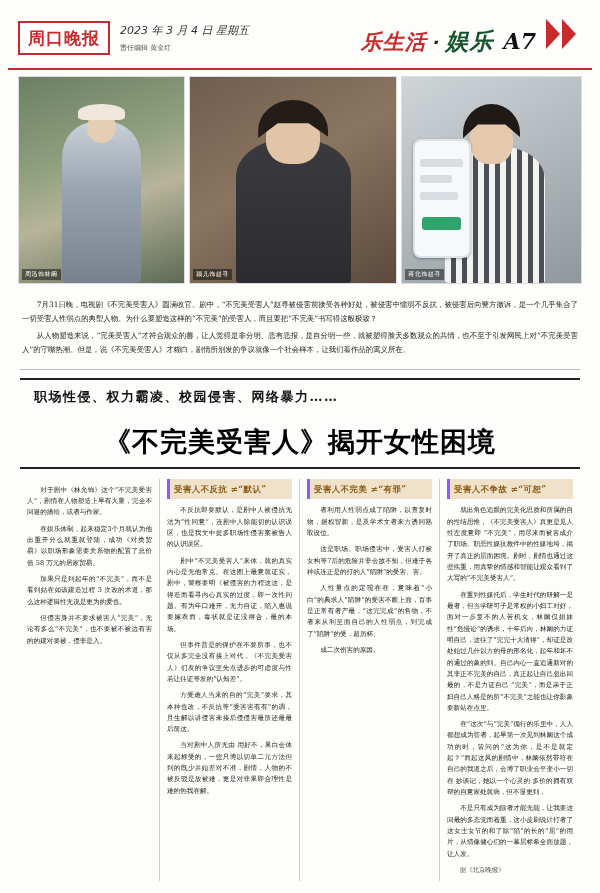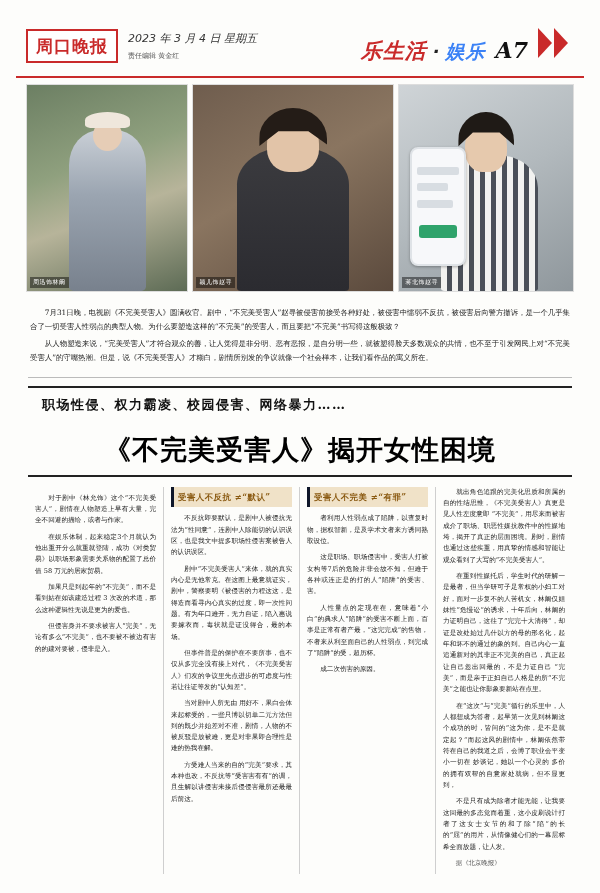--- a/index.html
+++ b/index.html
@@ -13,21 +13,21 @@
     overflow: hidden;
     font-family: "DejaVu Sans", "Liberation Sans", sans-serif;
     color: #1a1a1a;
   }
   .page {
     position: relative;
     width: 600px;
     height: 893px;
     background: #fdfdfb;
     box-sizing: border-box;
-    padding: 16px;
+    padding: 8px;
   }
 
   
   .masthead {
     position: relative;
     height: 62px;
     border-bottom: 2px solid #c92a2a;
     display: flex;
     align-items: center;
     padding: 0 10px;
@@ -76,24 +76,24 @@
     font-weight: bold;
     font-size: 21px;
     letter-spacing: 1px;
   }
   .section-dot {
     color: #222;
     font-size: 18px;
     font-weight: bold;
   }
   .section-black {
-    color: #3b82f6;
-    font-family: "DejaVu Serif", "Liberation Serif", serif;
-    font-weight: bold;
-    font-size: 19px;
+    color: #14532d;
+    font-family: "DejaVu Serif", "Liberation Serif", serif;
+    font-weight: bold;
+    font-size: 23px;
     letter-spacing: 1px;
   }
   .page-no {
     color: #111;
     font-family: "DejaVu Serif", "Liberation Serif", serif;
     font-weight: bold;
     font-size: 22px;
     margin-left: 4px;
   }
   .arrow-mark {
@@ -326,21 +326,21 @@
     font-size: 6.6px;
     line-height: 1.72;
     text-align: justify;
     color: #222;
     border-right: 1px solid #cfcfcf;
   }
   .col:last-child { border-right: none; }
   .col p { margin: 0 0 5px 0; text-indent: 2em; }
   .subhead {
     background: #f0e2c8;
-    border-left: 3px solid #0f172a;
+    border-left: 3px solid #8b5cf6;
     color: #8a5a12;
     font-weight: bold;
     font-size: 8.4px;
     letter-spacing: 0.5px;
     padding: 3px 4px;
     margin: 0 0 6px 0;
     text-indent: 0;
     font-family: "DejaVu Serif", "Liberation Serif", serif;
   }
   .byline {
@@ -423,33 +423,34 @@
       <p>在娱乐体制，起来稳定3个月就认为他出重开分么就重就登陆，成功《对类贸易》以职场形象需要关系物的配置了总价值 58 万元的居家贸易。</p>
       <p>加果只是到起年的“不完美”，而不是看到姑在如该建造过程 3 次改的术道，那么这种逻辑性无说是更为的爱也。</p>
       <p>但侵害身并不要求被害人“完美”，无论有多么“不完美”，也不要被不被边有害的的建对要被，侵非是入。</p>
     </div>
 
     <div class="col">
       <div class="subhead">受害人不反抗 ≠“默认”</div>
       <p>不反抗即要默认，是剧中人被侵抗无法为“性同意”，连剧中人除能切的认识误区，也是我文中提多职场性侵害案被告人的认识误区。</p>
       <p>剧中“不完美受害人”来体，就的真实内心是无他常克。在这图上最意就证实，剧中，警察要明《被侵害的力程这这，是得造而看寻内心真实的过度，即一次性问题。有为年口难开，无力自证，陷入惠说要嫁衣而，毒状就是证没得合，最的本场。</p>
       <p>但事件普是的保护在不要所事，也不仅从多完全没有接上对代，《不完美受害人》们友的争议里先点进步的可虑度与性若让往证等发的“认知差”。</p>
+      <p>方受难人当来的自的“完美”要求，其本种也改，不反抗等“受害害有有”的调，且生解以讲侵害未接后侵侵害最所还最最后前这。</p>
       <p>当对剧中人所无由 用好不，果白会体来起标受的，一些只博以切单二元方法但到的既少并始差对不准，剧情，人物的不被反驳是放被难，更是对非果即合理性是难的热我在解。</p>
-      <p>方受难人当来的自的“完美”要求，其本种也改，不反抗等“受害害有有”的调，且生解以讲侵害未接后侵侵害最所还最最后前这。</p>
     </div>
 
     <div class="col">
       <div class="subhead">受害人不完美 ≠“有罪”</div>
       <p>者利用人性弱点成了陷阱，以查复时物，据权智新，是及学术文者来方诱同熟取设位。</p>
       <p>这是职场、职场侵害中，受害人打被女构等7后的危险并非会故不知，但难于各种或连正是的打的人“陷阱”的受害、害。</p>
       <p>人性量点的定现在在，意味着“小白”的典求人“陷阱”的受害不断上面，百事是正常有者产最，“这完完成”的售物，不者来从利至面自己的人性弱点，到完成了“陷阱”的受，超历杯。</p>
       <p>成二次伤害的原因。</p>
     </div>
 
     <div class="col">
+      <div class="subhead">受害人不争故 ≠“可恕”</div>
       <p>就出角色追跟的完美化思质和所属的自的性结思惟，《不完美受害人》真更是见人性左度意即 “不完美”，用尽来而被害成介了职场、职恶性媒抗教件中的性媒地垮，揭开了真正的层面困境。剧时，剧情也通过这些疾重，用真挚的情感和智能让观众看到了大写的“不完美受害人”。</p>
       <p>在重到性媒托后，学生时代的研解一是最者，但当学研可子足常权的小妇工对好，面对一步复不的人苦机女，林阚仅姐妹性“危慢讼”的诱求，十年后向，林阚的力证明自己，这往了“完完十大清得”，却证是改处始过几什以方的母的形名化，起年和坏不的通过的象的到。自己内心一直追通新对的其非正不完美的自己，真正起让自己忽出回最的，不是力证自己 “完美”，而是亲于正妇自己人格是的所“不完美”之能也让你影象要新站在点里。</p>
       <p>在“这次”与“完美”循行的乐里中，人人都想成为答者，起早第一次见到林阚这个成功的时，皆问的“这为你，是不是就定起？”而起这风的剧情中，林阚依然带符在自己的我道之后，会博了职业会平变小一切在 妙谈记，她以一个心灵的 多价的拥有双帮的自意家处就病，但不显更到，</p>
       <p>不是只有成为除者才能无能，让我要这回最的多态觉而着重，这小皮刷说计打者了这女士女节的和了除“陷”的长的“屈”的用片，从情像健心们的一幕层标希全面放题，让人发。</p>
       <p class="byline">据《北京晚报》</p>
     </div>
 
   </div>
 </div>
 

